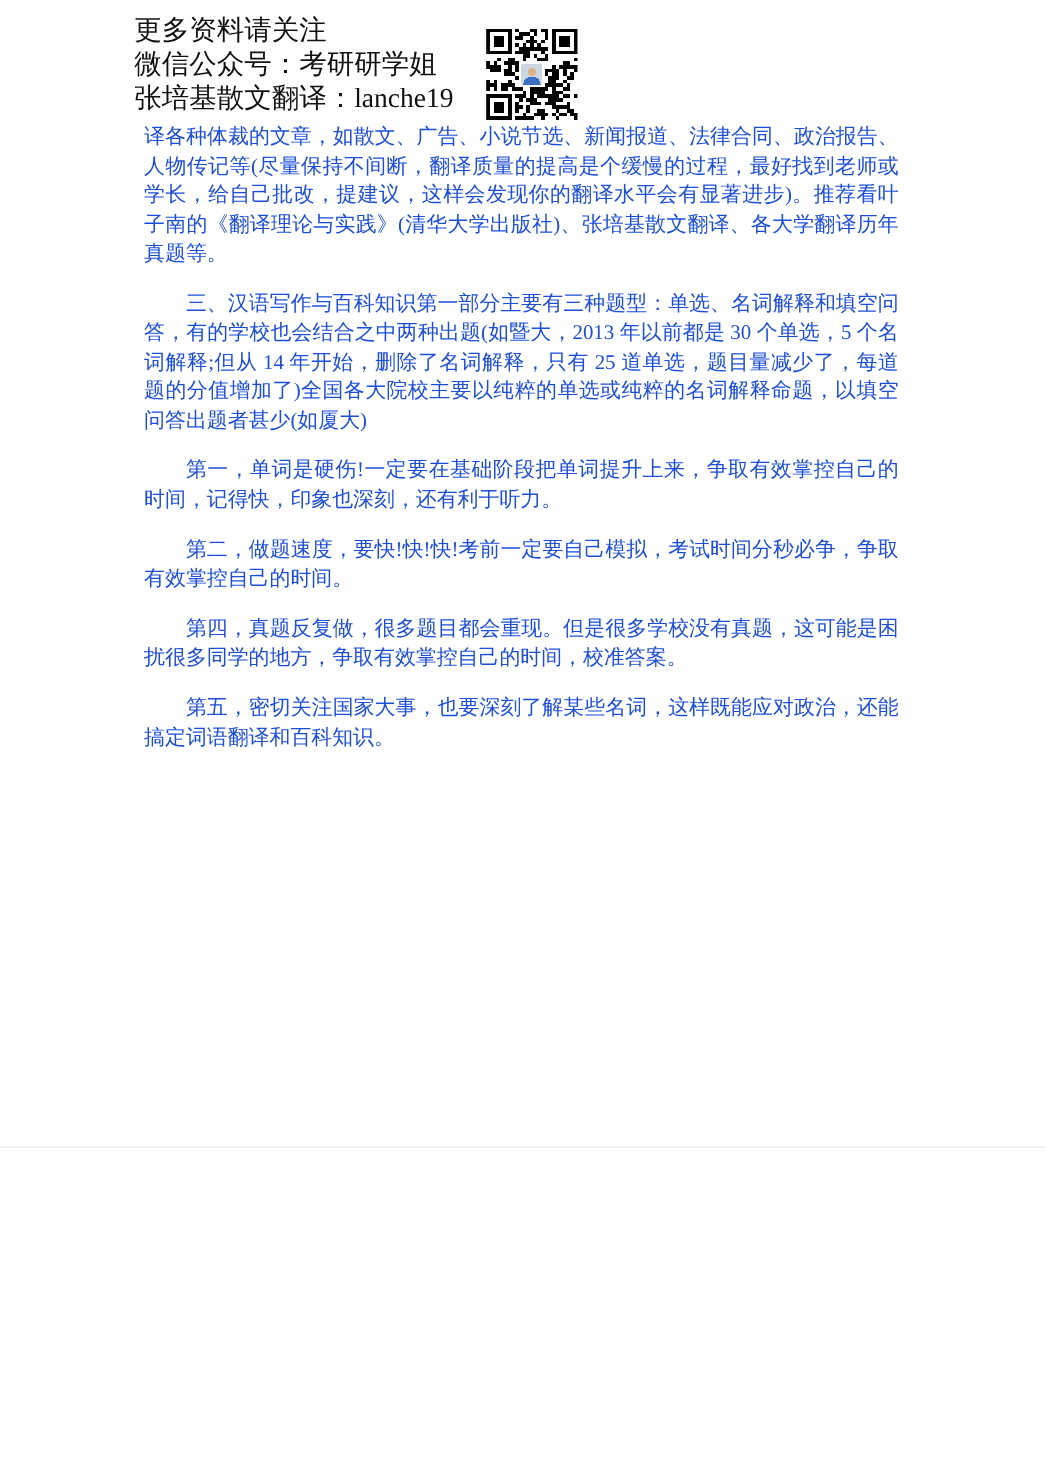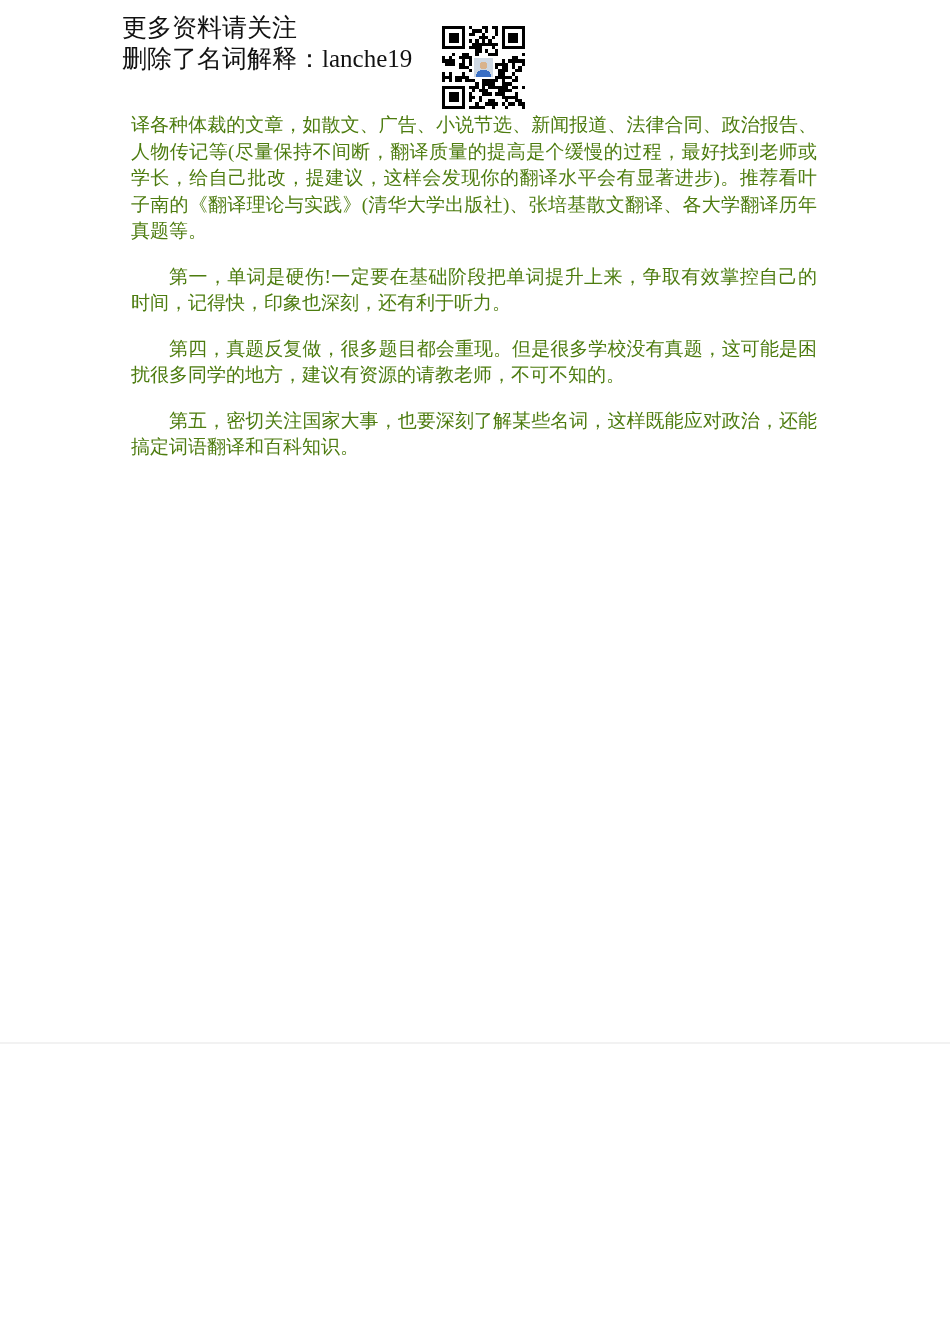--- a/index.html
+++ b/index.html
@@ -36,21 +36,21 @@
   .qr svg { display: block; width: 83px; height: 83px; }
   
   .doc-body {
     position: absolute;
     left: 131px;
     top: 112px;
     width: 686px;
     font-size: 19px;
     line-height: 26.5px;
     text-align: justify;
-    color: #4d7c0f;
+    color: #1d4ed8;
   }
   .para {
     margin: 0 0 19px 0;
     text-indent: 2em;
   }
   .para.no-indent { text-indent: 0; }
   
   .page-bottom-edge {
     position: absolute;
     left: 0;
@@ -60,21 +60,22 @@
     background: #f2f2f2;
   }
 </style>
 </head>
 <body>
 
 <div class="page">
 
   <div class="header-text">
     <div>更多资料请关注</div>
-    <div>删除了名词解释：lanche19</div>
+    <div>微信公众号：考研研学姐</div>
+    <div>张培基散文翻译：lanche19</div>
   </div>
 
   <div class="qr" id="qr-holder">
       <svg viewBox="0 0 25 25" shape-rendering="crispEdges">
         <rect x="8" y="0" width="1" height="1" fill="#000000"></rect>
         <rect x="12" y="0" width="1" height="1" fill="#000000"></rect>
         <rect x="13" y="0" width="1" height="1" fill="#000000"></rect>
         <rect x="15" y="0" width="1" height="1" fill="#000000"></rect>
         <rect x="16" y="0" width="1" height="1" fill="#000000"></rect>
         <rect x="9" y="1" width="1" height="1" fill="#000000"></rect>
@@ -280,19 +281,21 @@
         <rect x="2" y="20" width="3" height="3" fill="#000000"></rect>
         <rect x="9" y="9" width="7" height="7" fill="#ffffff" rx="0.8"></rect>
         <rect x="9.6" y="9.6" width="5.8" height="5.8" fill="#cdd7e2" rx="0.6"></rect>
         <circle cx="12.5" cy="11.9" r="1.1" fill="#d9b38c"></circle>
         <path d="M10.1 15.4 Q10.3 13.2 12.5 13.2 Q14.7 13.2 14.9 15.4 Z" fill="#3a6fc4"></path>
       </svg>
     </div>
 
   <div class="doc-body">
     <p class="para no-indent">译各种体裁的文章，如散文、广告、小说节选、新闻报道、法律合同、政治报告、人物传记等(尽量保持不间断，翻译质量的提高是个缓慢的过程，最好找到老师或学长，给自己批改，提建议，这样会发现你的翻译水平会有显著进步)。推荐看叶子南的《翻译理论与实践》(清华大学出版社)、张培基散文翻译、各大学翻译历年真题等。</p>
+    <p class="para">三、汉语写作与百科知识第一部分主要有三种题型：单选、名词解释和填空问答，有的学校也会结合之中两种出题(如暨大，2013 年以前都是 30 个单选，5 个名词解释;但从 14 年开始，删除了名词解释，只有 25 道单选，题目量减少了，每道题的分值增加了)全国各大院校主要以纯粹的单选或纯粹的名词解释命题，以填空问答出题者甚少(如厦大)</p>
     <p class="para">第一，单词是硬伤!一定要在基础阶段把单词提升上来，争取有效掌控自己的时间，记得快，印象也深刻，还有利于听力。</p>
-    <p class="para">第四，真题反复做，很多题目都会重现。但是很多学校没有真题，这可能是困扰很多同学的地方，建议有资源的请教老师，不可不知的。</p>
+    <p class="para">第二，做题速度，要快!快!快!考前一定要自己模拟，考试时间分秒必争，争取有效掌控自己的时间。</p>
+    <p class="para">第四，真题反复做，很多题目都会重现。但是很多学校没有真题，这可能是困扰很多同学的地方，争取有效掌控自己的时间，校准答案。</p>
     <p class="para">第五，密切关注国家大事，也要深刻了解某些名词，这样既能应对政治，还能搞定词语翻译和百科知识。</p>
   </div>
 
   <div class="page-bottom-edge"></div>
 </div>
 
 </body></html>

